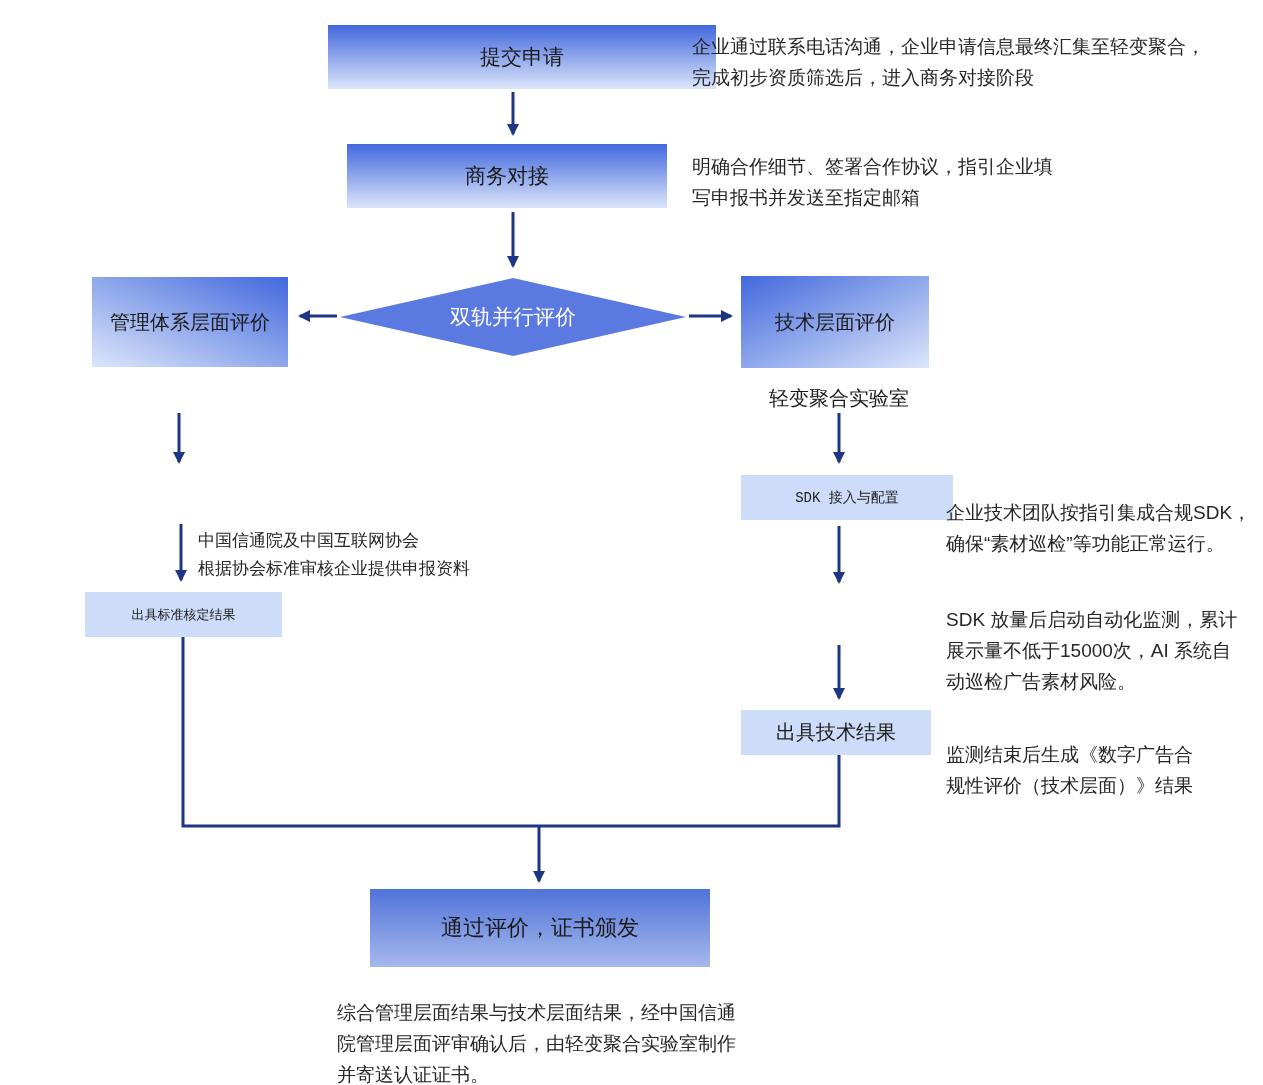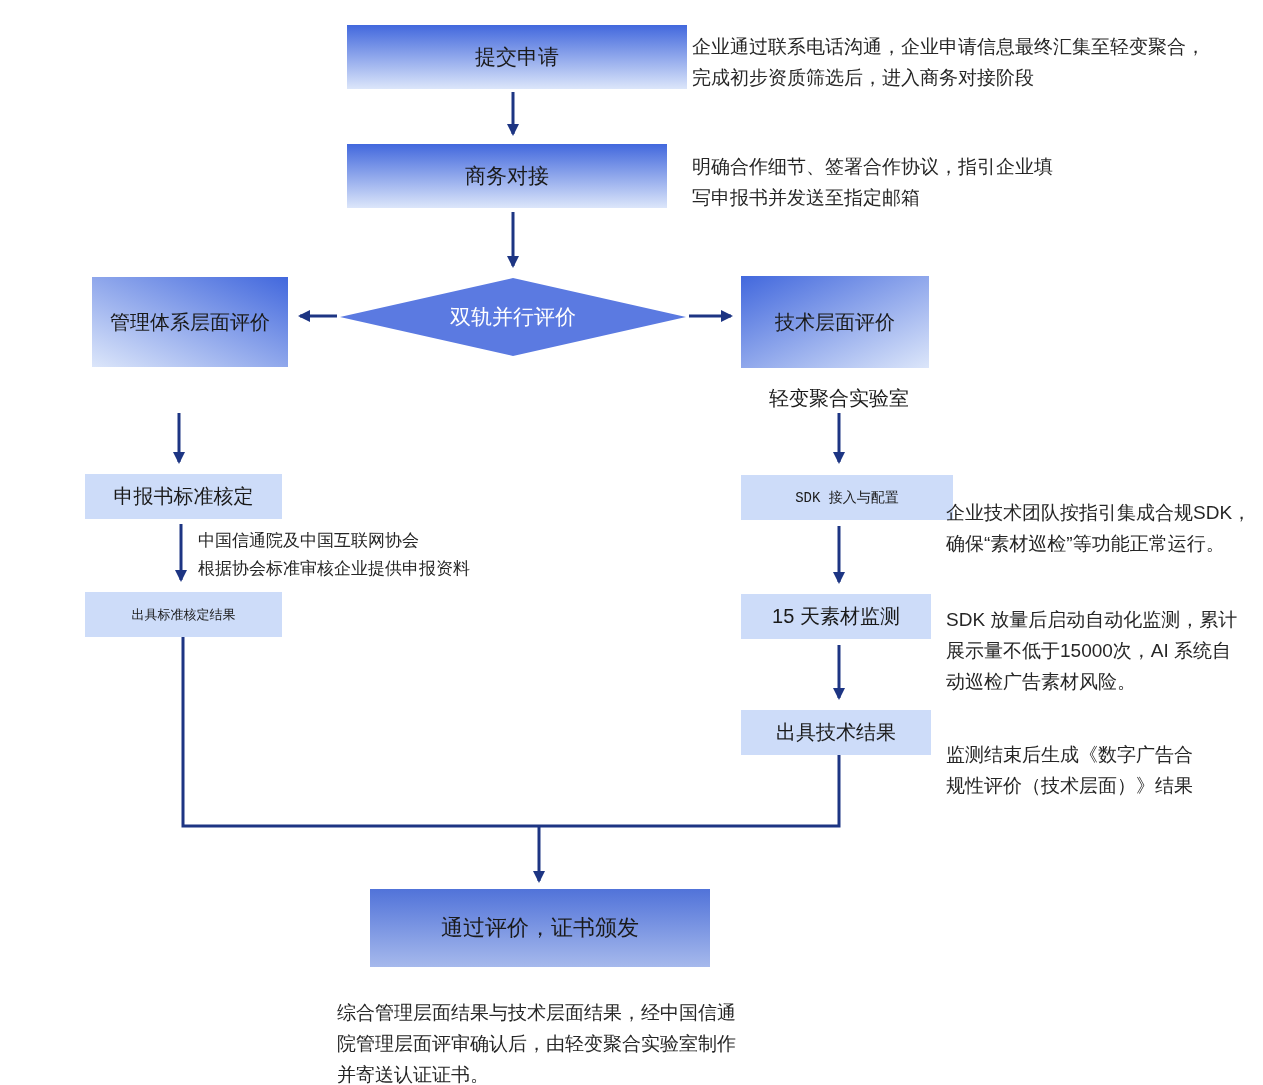--- a/index.html
+++ b/index.html
@@ -54,21 +54,21 @@
     <line class="edge" x1="689" y1="316" x2="731" y2="316" marker-end="url(#ah)"></line>
     <line class="edge" x1="179" y1="413" x2="179" y2="462" marker-end="url(#ah)"></line>
     <line class="edge" x1="181" y1="524" x2="181" y2="580" marker-end="url(#ah)"></line>
     <line class="edge" x1="839" y1="413" x2="839" y2="462" marker-end="url(#ah)"></line>
     <line class="edge" x1="839" y1="526" x2="839" y2="582" marker-end="url(#ah)"></line>
     <line class="edge" x1="839" y1="645" x2="839" y2="698" marker-end="url(#ah)"></line>
     <polyline class="edge" points="183,637 183,826 839,826 839,755"></polyline>
     <line class="edge" x1="539" y1="826" x2="539" y2="881" marker-end="url(#ah)"></line>
   </svg>
 
-  <div class="node grad-v" style="left:347px;top:25px;width:340px;height:64px;">
+  <div class="node grad-v" style="left:328px;top:25px;width:388px;height:64px;">
     <span>提交申请</span>
   </div>
 
   <div class="note" style="left:692px;top:31px;width:565px;">企业通过联系电话沟通，企业申请信息最终汇集至轻变聚合，
 完成初步资质筛选后，进入商务对接阶段</div>
 
   <div class="node grad-v" style="left:347px;top:144px;width:320px;height:64px;justify-content:center;">
     <span>商务对接</span>
   </div>
 
@@ -83,42 +83,36 @@
     <span>技术层面评价</span>
   </div>
 
   <div class="node grad-tr" style="left:92px;top:277px;width:196px;height:90px;font-size:20px;">
     <span>管理体系层面评价</span>
   </div>
 
 
   <div class="org-label" style="left:749px;top:385px;width:180px;">轻变聚合实验室</div>
 
-  <div class="node light-box" style="left:85px;top:474px;width:197px;height:45px;font-size:20px;">
-    <span>申报书标准核定</span>
-  </div>
 
   <div class="note note-sm" style="left:198px;top:527px;width:330px;">中国信通院及中国互联网协会
 根据协会标准审核企业提供申报资料</div>
 
   <div class="node light-box" style="left:85px;top:592px;width:197px;height:45px;font-size:13px;">
     <span>出具标准核定结果</span>
   </div>
 
 
   <div class="node light-box" style="left:741px;top:475px;width:212px;height:45px;font-size:14px;font-family:Liberation Mono, monospace;">
     <span>SDK 接入与配置</span>
   </div>
 
   <div class="note" style="left:946px;top:497px;width:315px;">企业技术团队按指引集成合规SDK，
 确保“素材巡检”等功能正常运行。</div>
 
-  <div class="node light-box" style="left:741px;top:594px;width:190px;height:45px;font-size:20px;">
-    <span>15 天素材监测</span>
-  </div>
 
   <div class="note" style="left:946px;top:604px;width:315px;">SDK 放量后启动自动化监测，累计
 展示量不低于15000次，AI 系统自
 动巡检广告素材风险。</div>
 
   <div class="node light-box" style="left:741px;top:710px;width:190px;height:45px;font-size:20px;">
     <span>出具技术结果</span>
   </div>
 
   <div class="note" style="left:946px;top:739px;width:300px;">监测结束后生成《数字广告合

